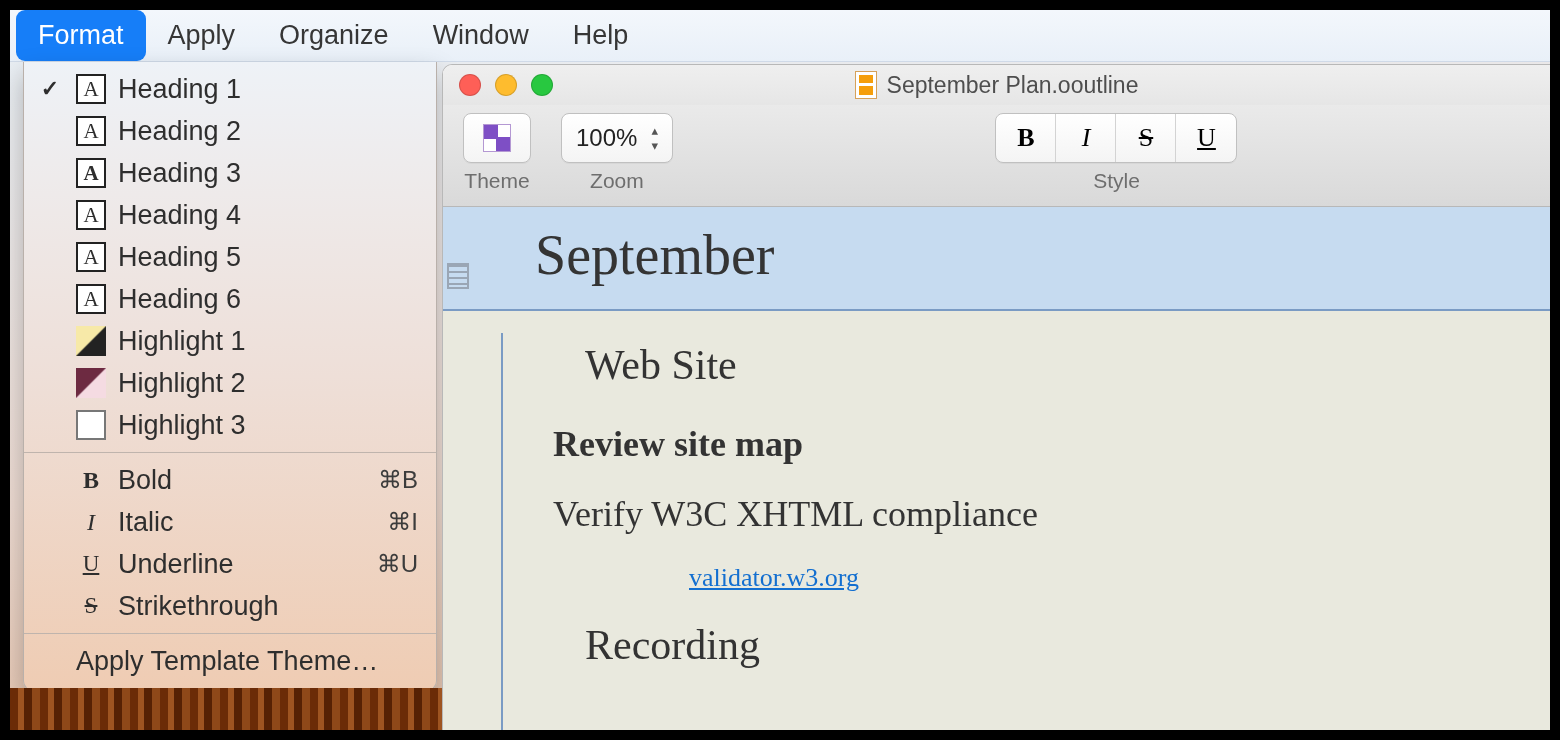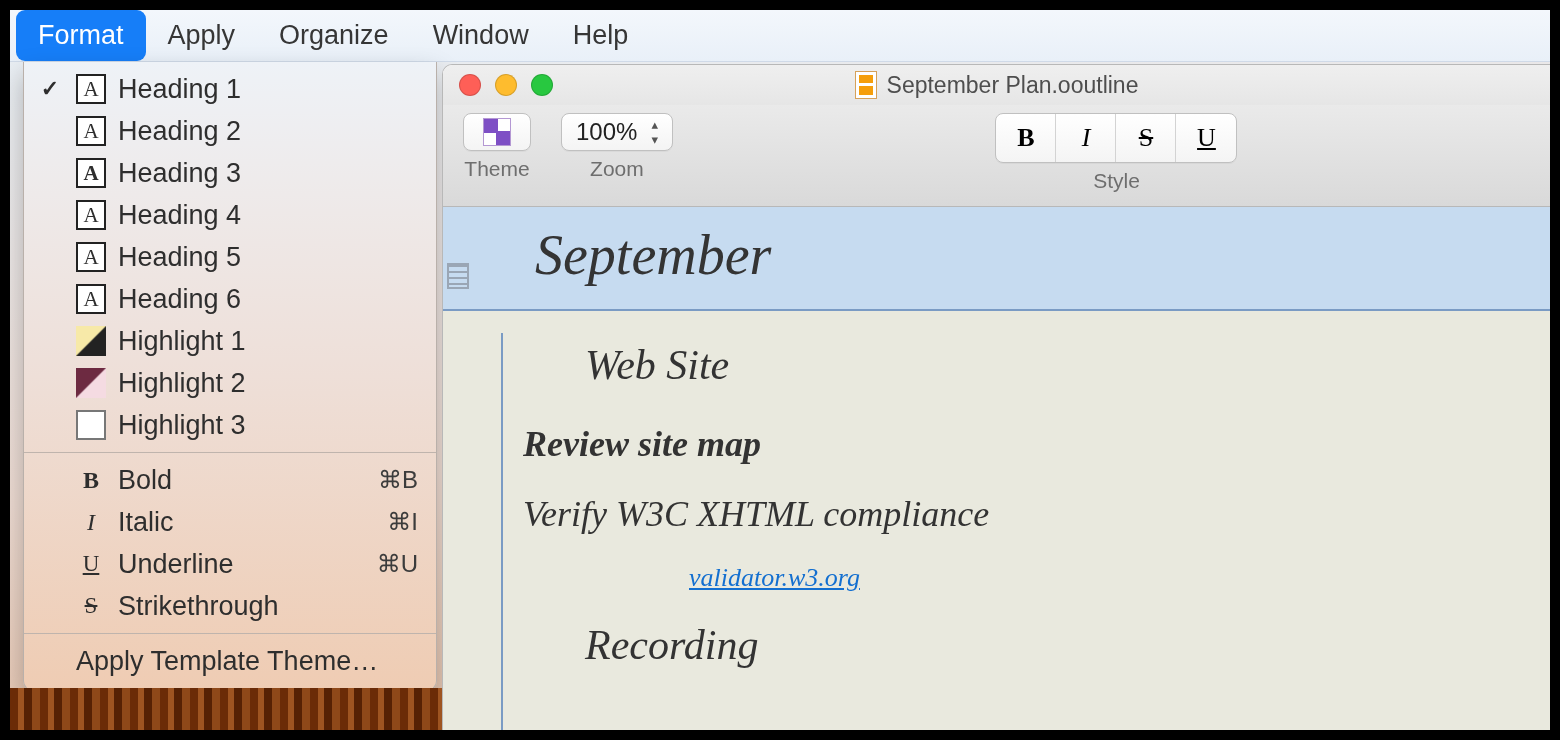--- a/index.html
+++ b/index.html
@@ -162,21 +162,21 @@
     align-items:flex-start;
     padding: 8px 20px 0 20px;
     gap: 30px;
   }
   .tool-group{ display:flex; flex-direction:column; align-items:center; gap:6px; }
   .tool-label{ font-size:21px; color:#6e6e6e; }
   .btn{
     background:linear-gradient(#ffffff,#f4f4f4);
     border:1px solid #c0c0c0;
     border-radius:8px;
-    height:38px;
+    height:50px;
     min-width:68px;
     display:flex;align-items:center;justify-content:center;
     font-size:24px;
     padding:0 14px;
     box-shadow:0 1px 0 rgba(0,0,0,.04);
   }
   .theme-icon{
     width:28px;height:28px;background:#fff;border:1px solid #b498d3;display:inline-block;position:relative;
   }
   .theme-icon::before{
@@ -205,21 +205,20 @@
   .seg .seg-btn.strike{text-decoration:line-through;}
   .seg .seg-btn.under{text-decoration:underline;}
   .tool-spacer{flex:1;}
 
   
   .docarea{
     flex:1;
     background:#e9e9de;
     position:relative;
     overflow:hidden;
-    font-style:italic;
   }
   .doc-header{
     background:#c6dbf0;
     border-bottom:2px solid #7a9bc4;
     padding: 16px 0 22px 92px;
     font-family:Georgia,serif;
     font-size:56px;
     color:#343434;
     position:relative;
   }
@@ -239,21 +238,21 @@
     color:#333;
     padding: 30px 0 0 0;
   }
   .content .l1{
     font-size:42px;
     padding-left:142px;
     margin-bottom:34px;
   }
   .content .l2{
     font-size:36px;
-    padding-left:80px;
+    padding-left:110px;
     margin-bottom:28px;
     font-weight:700;
   }
   .content .l2.normal{ font-weight:400; }
   .content .l3{
     font-size:26px;
     padding-left:246px;
     margin-bottom:28px;
   }
   .content a{

